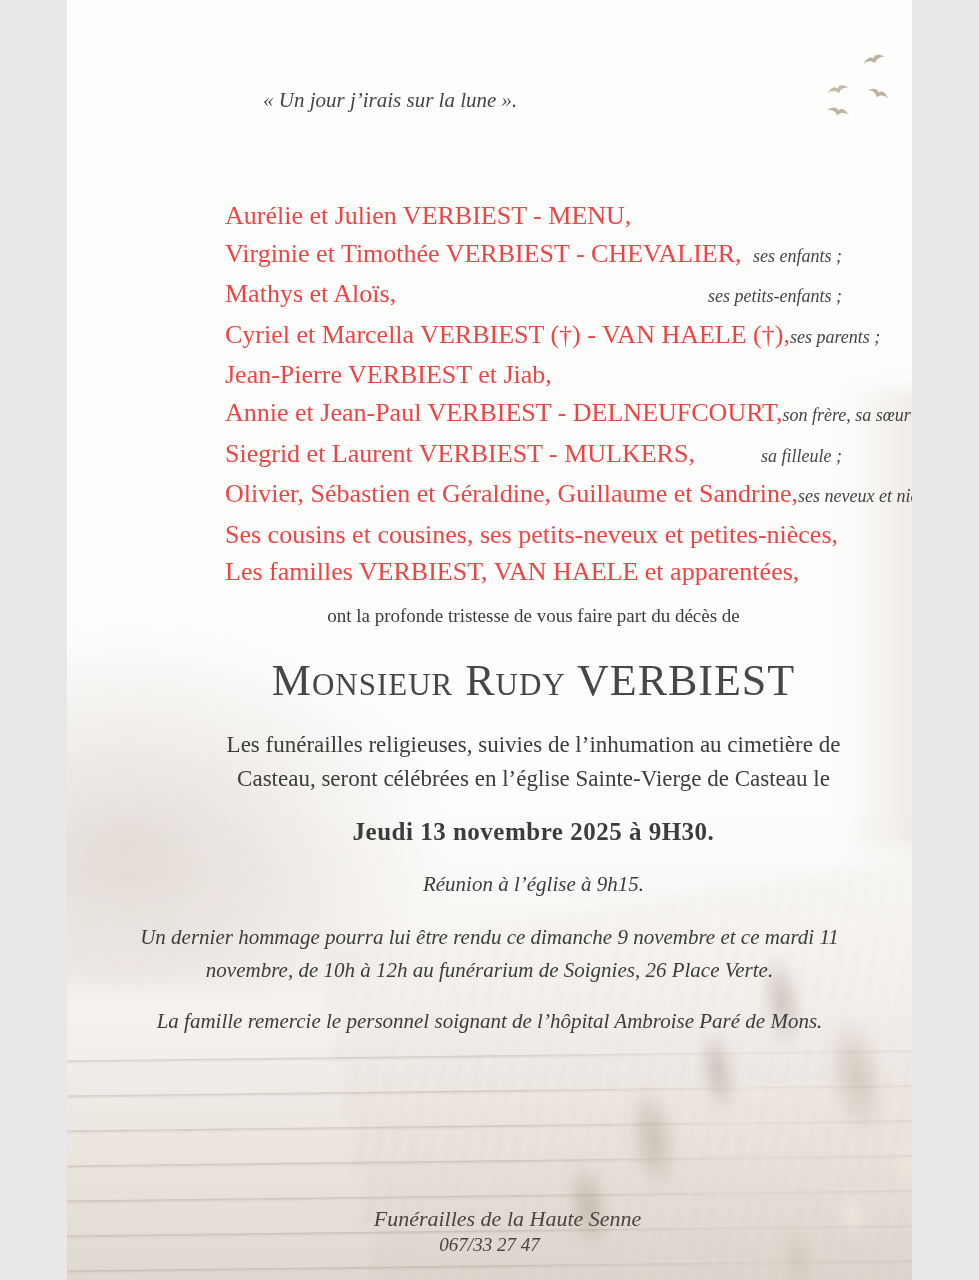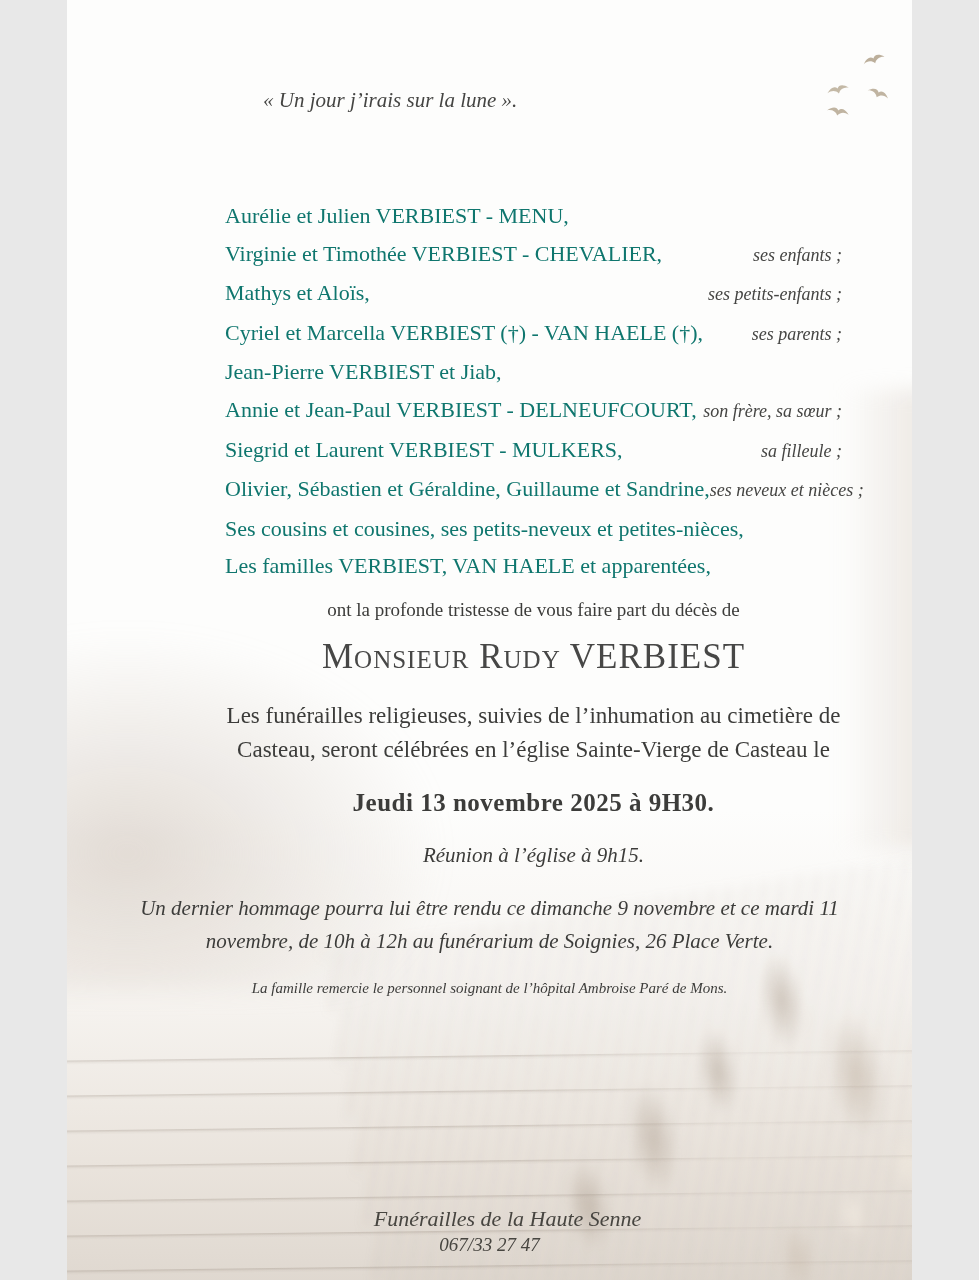--- a/index.html
+++ b/index.html
@@ -43,32 +43,32 @@
       radial-gradient(24px 52px at 68% 88%,rgba(200,186,170,0.5),transparent 70%),
       repeating-linear-gradient(108deg,rgba(140,122,104,0.22) 0px,rgba(140,122,104,0.22) 3px,transparent 3px,transparent 17px);
     filter:blur(6px);}
   
   .birds{position:absolute;left:728px;top:8px;width:250px;height:185px;}
   
   .content{position:relative;z-index:2;}
   .quote{margin:88px 0 84px 196px;font-style:italic;font-size:21px;color:#454543;}
   .family{margin:0 70px 0 158px;}
   .family-row{display:flex;justify-content:space-between;align-items:baseline;line-height:37.6px;}
-  .names{font-size:22px;white-space:nowrap;color:#0f766e;}
+  .names{font-size:26px;white-space:nowrap;color:#ef4444;}
   .relation{font-size:18px;font-style:italic;white-space:nowrap;color:#454543;}
   .center-col{margin:0 70px 0 158px;text-align:center;}
   .announcement{margin-top:14px;font-size:19px;}
-  .deceased-name{margin-top:16px;font-size:35px;font-variant:small-caps;letter-spacing:1px;color:#474746;}
+  .deceased-name{margin-top:28px;font-size:44px;font-variant:small-caps;letter-spacing:1px;color:#474746;}
   .life-dates{margin-top:26px;font-size:23px;}
   .funeral-info{margin:22px auto 0;max-width:700px;font-size:23px;line-height:34px;}
   .funeral-date{margin-top:22px;font-size:25px;font-weight:bold;letter-spacing:0.5px;}
   .gathering{margin-top:26px;font-size:21px;font-style:italic;}
   .homage{margin:24px auto 0;max-width:830px;font-size:21px;font-style:italic;line-height:33px;text-align:center;}
   .homage-wide{margin-left:50px;margin-right:50px;}
-  .thanks{margin-top:22px;font-size:15px;font-style:italic;text-align:center;}
+  .thanks{margin-top:22px;font-size:21px;font-style:italic;text-align:center;}
   .footer{position:absolute;left:0;right:0;top:1206px;text-align:center;z-index:2;color:#474540;}
   .footer-home{font-size:22px;font-style:italic;line-height:26px;padding-left:36px;}
   .footer-phone{font-size:19px;font-style:italic;line-height:26px;}
 </style>
 </head>
 <body>
 
 <div class="page">
 
   <div class="bg">

